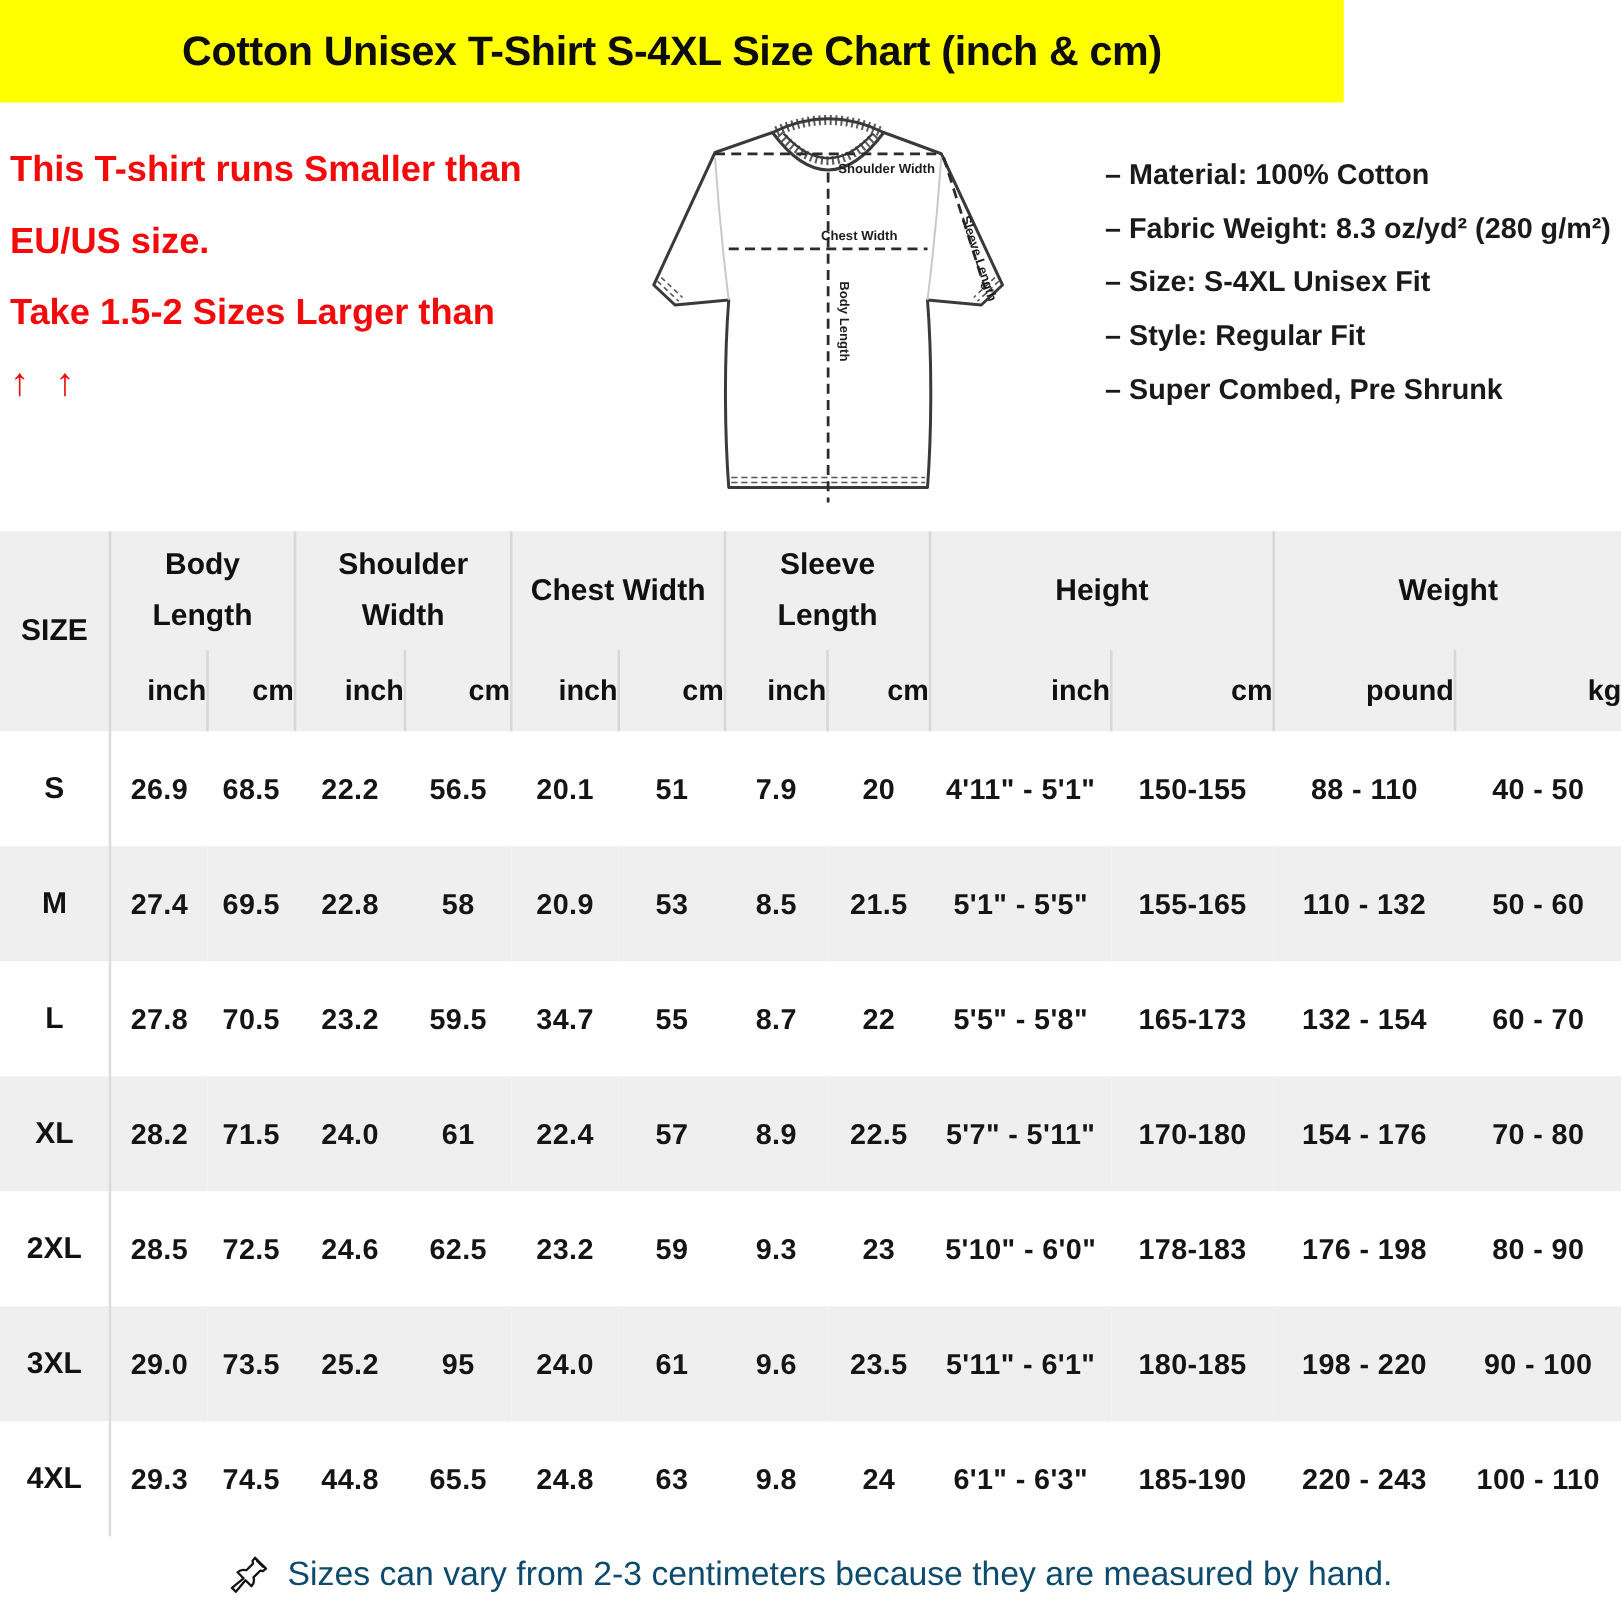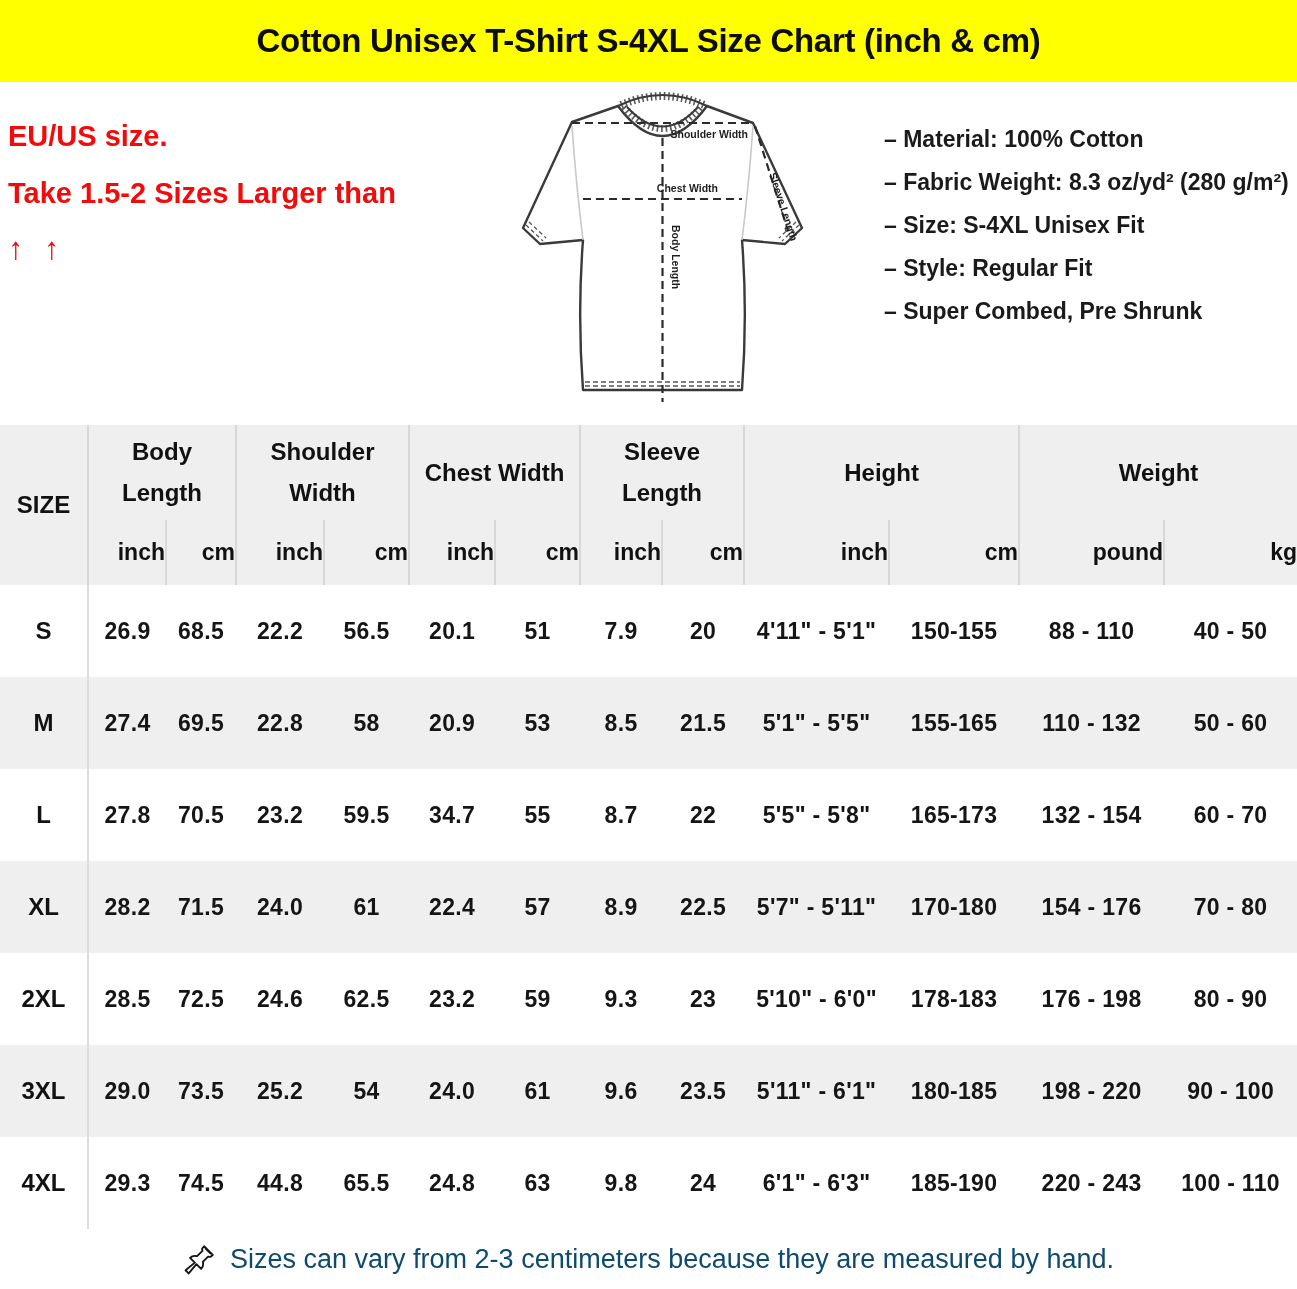--- a/index.html
+++ b/index.html
@@ -10,21 +10,21 @@
     --c-divider:#d8d8d8;
     --c-text_dark:#161616;
   }
   *{margin:0;padding:0;box-sizing:border-box;}
   html,body{background:#fff;}
   body{font-family:"Liberation Sans",sans-serif;color:var(--c-text_dark);}
   .page{position:relative;width:1297px;height:1289px;background:#fff;overflow:hidden;}
 
   
   .banner{
-    position:absolute;left:0;top:0;width:1297px;height:82px;
+    position:absolute;left:0;top:0;width:1075px;height:82px;
     background:var(--c-banner);
     display:flex;align-items:center;justify-content:center;
   }
   .banner h1{
     font-size:33px;font-weight:700;color:#0d0d0d;letter-spacing:-.3px;
   }
 
   
   .fit-notice{
     position:absolute;left:8px;top:108px;width:500px;
@@ -77,20 +77,21 @@
 </head>
 <body>
 
 <div class="page">
 
   <div class="banner">
     <h1>Cotton Unisex T-Shirt S-4XL Size Chart (inch &amp; cm)</h1>
   </div>
 
   <div class="fit-notice">
+    <div>This T-shirt runs Smaller than</div>
     <div>EU/US size.</div>
     <div>Take 1.5-2 Sizes Larger than</div>
     <div class="arrows">↑ ↑</div>
   </div>
 
   <svg class="diagram" viewBox="0 0 340 330">
 
     <path d="M113,14 L67,30 L18,136 L35,152 L78,148 C74,200 75,258 78,298 L237,298 C240,258 241,200 237,148 L280,152 L297,136 L248,31 L202,14 Q157.5,74 113,14 Z" fill="#ffffff" stroke="#3a3a3a" stroke-width="2.4" stroke-linejoin="round"></path>
 
     <path d="M78,148 Q71,92 67,34" fill="none" stroke="#c9c9c9" stroke-width="1.6"></path>
@@ -239,21 +240,21 @@
           <td>5'10" - 6'0"</td>
           <td>178-183</td>
           <td>176 - 198</td>
           <td>80 - 90</td>
         </tr>
         <tr>
           <th>3XL</th>
           <td>29.0</td>
           <td>73.5</td>
           <td>25.2</td>
-          <td>54</td>
+          <td>95</td>
           <td>24.0</td>
           <td>61</td>
           <td>9.6</td>
           <td>23.5</td>
           <td>5'11" - 6'1"</td>
           <td>180-185</td>
           <td>198 - 220</td>
           <td>90 - 100</td>
         </tr>
         <tr>

